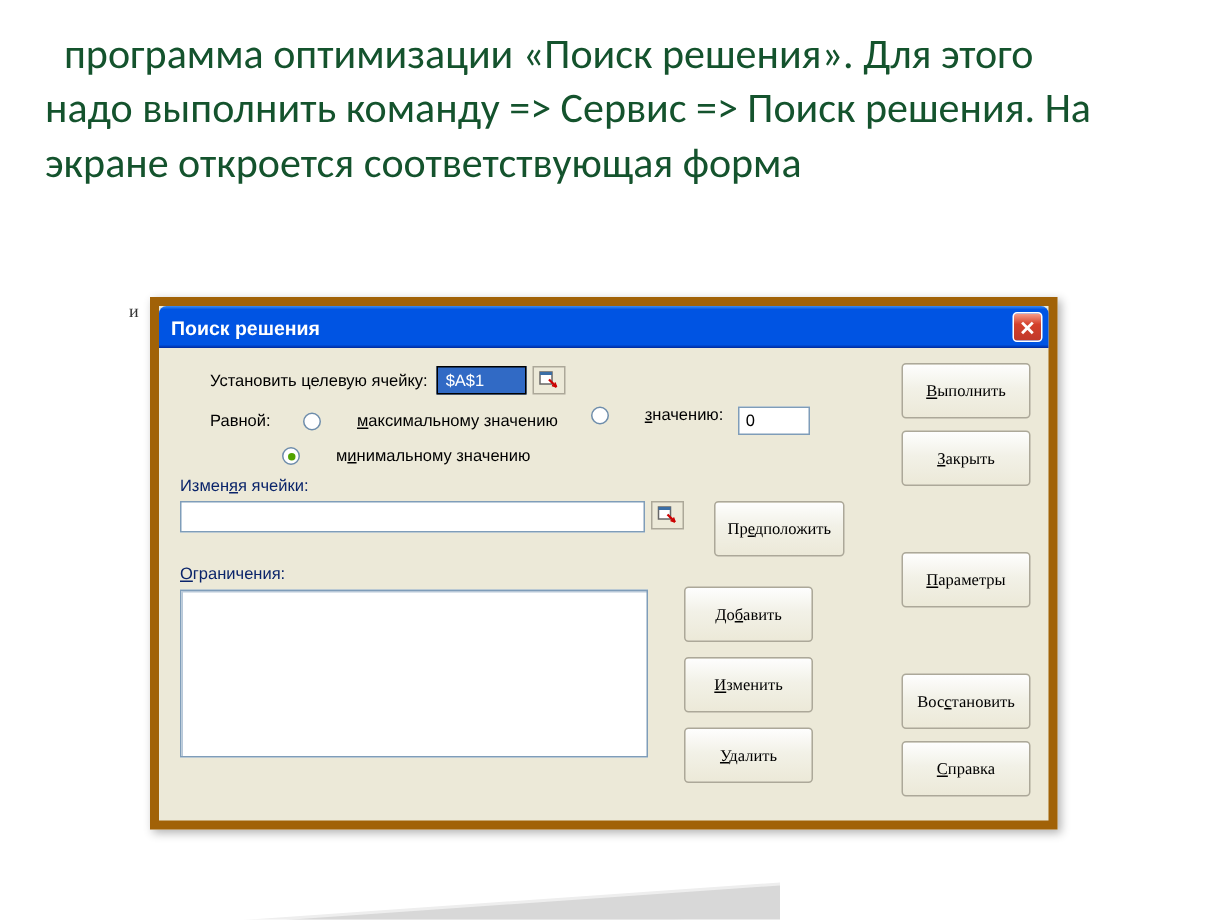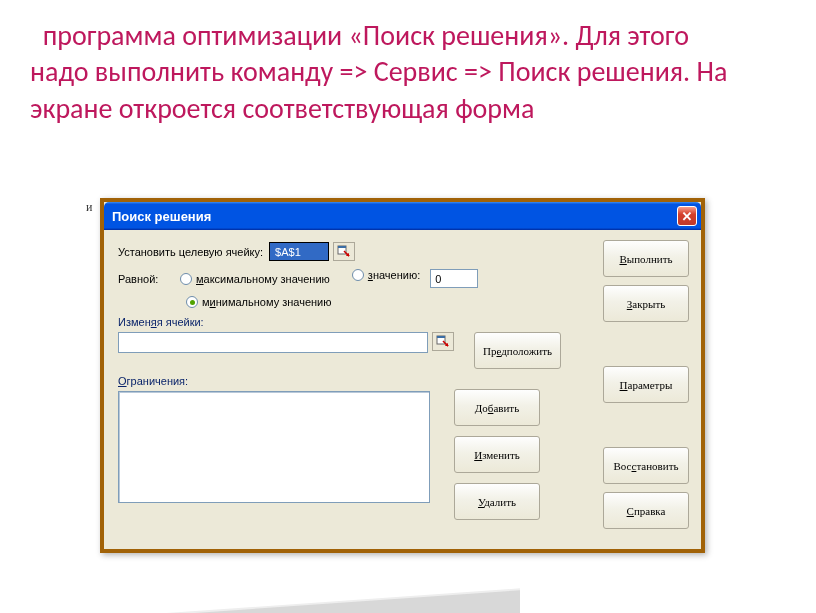--- a/index.html
+++ b/index.html
@@ -11,29 +11,29 @@
       position: relative;
       overflow: hidden;
     }
     .description {
       position: absolute;
       top: 18px;
       left: 30px;
       width: 720px;
       font-size: 28px;
       line-height: 1.3;
-      color: #be185d;
+      color: #14532d;
     }
     .dialog {
       position: absolute;
       top: 198px;
       left: 100px;
       width: 605px;
       height: 355px;
-      border: 4px solid #a16207;
+      border: 6px solid #a16207;
       background: #ece9d8;
       font-family: Tahoma, Arial, sans-serif;
       font-size: 11px;
       box-shadow: 2px 2px 6px rgba(0,0,0,0.3);
     }
     .titlebar {
       height: 28px;
       background: linear-gradient(to bottom, #3c8cf0 0%, #0054e3 8%, #0054e3 92%, #002a9e 100%);
       border-radius: 5px 5px 0 0;
       display: flex;
@@ -54,21 +54,21 @@
       font-size: 13px;
       display: flex; align-items: center; justify-content: center;
       font-family: Arial;
       cursor: pointer;
     }
     .body {
       position: relative;
       padding: 12px 12px 12px 14px;
     }
     .row { display: flex; align-items: center; margin-bottom: 8px; }
-    .lbl { color: #000; }
+    .lbl { color: #000; margin-left: 20px; }
     .target-input {
       width: 60px; height: 19px;
       border: 1px solid #7f9db9;
       background: #fff;
       margin-left: 6px;
       padding: 1px 5px;
       font-size: 11px;
     }
     .target-input.sel {
       background: #316ac5;

